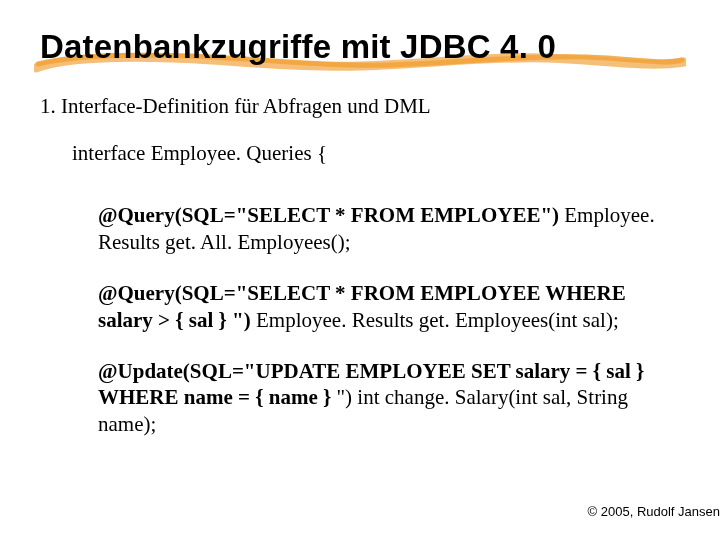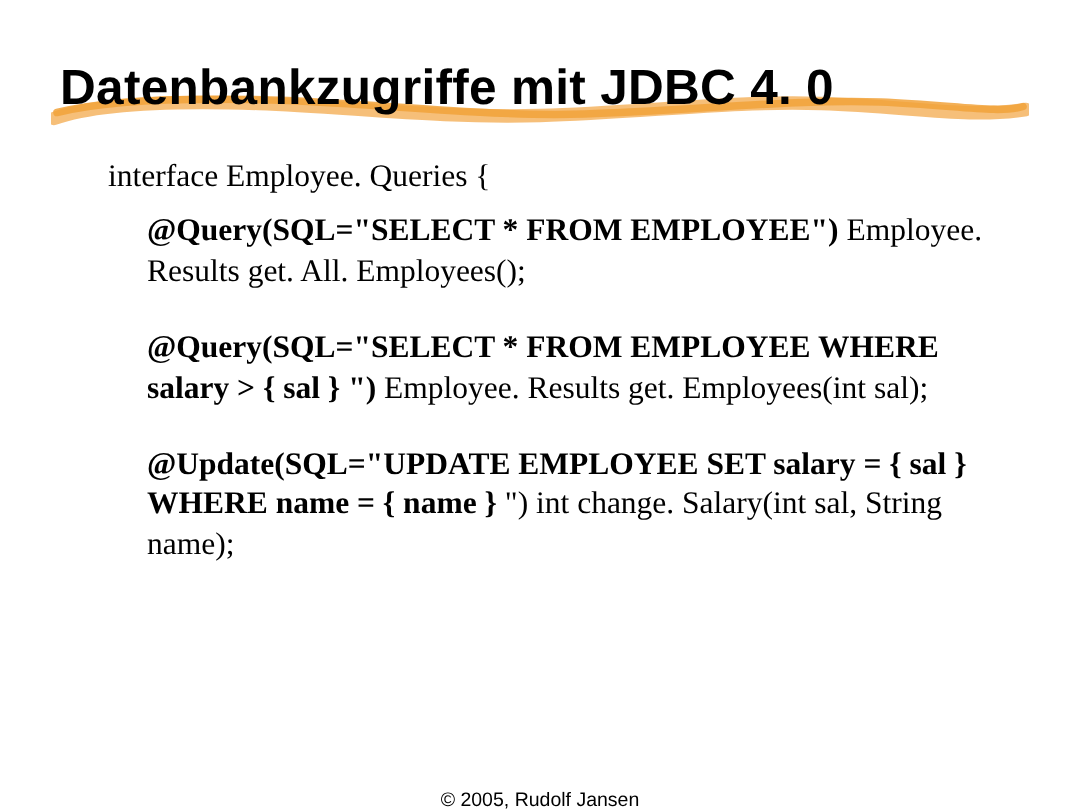--- a/index.html
+++ b/index.html
@@ -1,44 +1,45 @@
 <!DOCTYPE html>
 <html><head>
 <meta charset="utf-8">
 <style>
   * { box-sizing: border-box; margin: 0; padding: 0; }
   html, body { width: 720px; height: 540px; background: #fff; font-family: Georgia, 'Times New Roman', serif; color: #000; }
-  .slide { position: relative; width: 720px; height: 540px; padding: 39px 40px 0 40px; }
+  .slide { position: relative; width: 720px; height: 540px; padding: 28px 40px 0 40px; }
   .title-wrap { position: relative; margin-bottom: 28px; }
   .title { font-family: Arial, Helvetica, sans-serif; font-weight: 900; font-size: 33px; letter-spacing: 0.2px; position: relative; z-index: 2; }
   .underline-shadow { position: absolute; left: -6px; right: -6px; bottom: -8px; height: 22px; z-index: 1; pointer-events: none; }
   .underline-shadow svg { width: 100%; height: 100%; display: block; }
   .body { padding-left: 0; }
   .section-heading { font-size: 21px; font-weight: 400; margin-bottom: 22px; margin-left: 0; }
   .code-block { margin-left: 32px; }
-  .iface-line { font-size: 21px; font-weight: 400; margin-bottom: 10px; }
+  .iface-line { font-size: 21px; font-weight: 400; margin-bottom: 36px; }
   .query-block { margin-left: 26px; margin-bottom: 24px; font-size: 21px; line-height: 1.28; max-width: 600px; }
   .bold { font-weight: 700; }
-  .footer { position: absolute; left: 0; right: 0; bottom: 0; text-align: center; font-family: Arial, Helvetica, sans-serif; font-size: 13px; color: #000; }
+  .footer { position: absolute; left: 0; right: 0; bottom: 21px; text-align: right; font-family: Arial, Helvetica, sans-serif; font-size: 13px; color: #000; }
 </style>
 </head>
 <body>
 <div class="slide">
 
   <div class="title-wrap">
     <div class="title">Datenbankzugriffe mit JDBC 4. 0</div>
     <div class="underline-shadow">
       <svg viewBox="0 0 660 22" preserveAspectRatio="none">
         <path d="M2,16 C30,6 80,4 140,6 C200,8 260,16 330,14 C400,12 460,4 520,6 C580,8 620,16 658,10" stroke="#f5b86a" stroke-width="9" fill="none" stroke-linecap="round" opacity="0.9"></path>
         <path d="M4,12 C40,3 100,2 160,4 C230,7 300,15 360,13 C430,11 500,3 560,5 C610,7 640,13 656,8" stroke="#f1a23a" stroke-width="5" fill="none" stroke-linecap="round" opacity="0.85"></path>
       </svg>
     </div>
   </div>
 
   <div class="body">
+    <div class="section-heading">1.  Interface-Definition für Abfragen und DML</div>
     <div class="code-block">
       <div class="iface-line">interface Employee. Queries {</div>
 
       <div class="query-block">
         <span class="bold">@Query(SQL="SELECT * FROM EMPLOYEE")</span>
         <span>Employee. Results get. All. Employees();</span>
       </div>
 
       <div class="query-block">
         <span class="bold">@Query(SQL="SELECT * FROM EMPLOYEE WHERE salary &gt; { sal } ")</span><span> Employee. Results get. Employees(int sal);</span>

